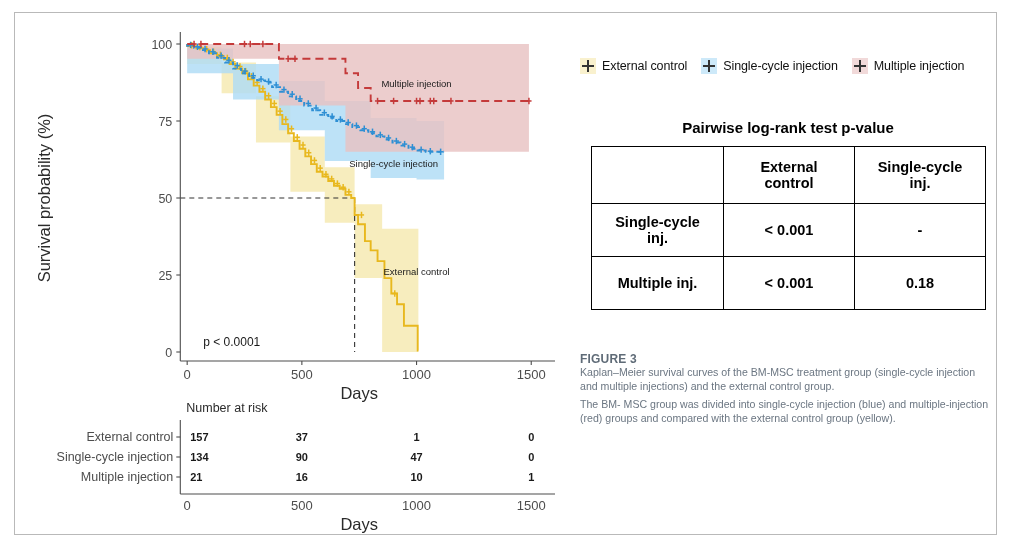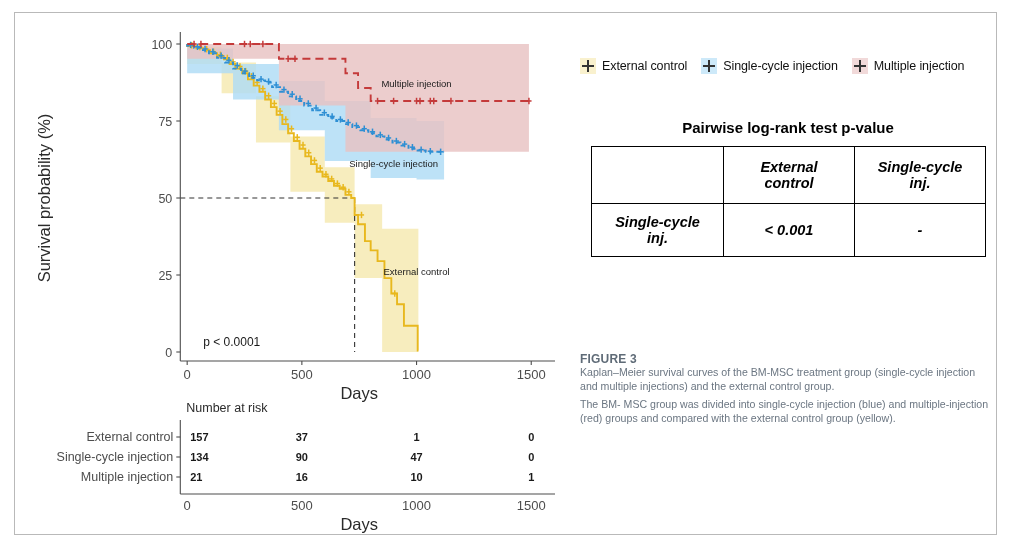--- a/index.html
+++ b/index.html
@@ -106,21 +106,20 @@
   table.pvalue-table td {
     border: 1px solid #000;
     text-align: center;
     vertical-align: middle;
     font-size: 14.5px;
     font-weight: bold;
     color: #000;
     padding: 0;
     height: 52px;
     line-height: 1.12;
-    font-style: italic;
   }
   table.pvalue-table td.corner { border-color: #000; }
   table.pvalue-table tr.head td { height: 56px; }
   table.pvalue-table col.c0 { width: 132px; }
   table.pvalue-table col.c1 { width: 131px; }
   table.pvalue-table col.c2 { width: 131px; }
 
   .fig-number {
     position: absolute;
     left: 7px;
@@ -407,20 +406,25 @@
         <tr class="head">
           <td class="corner"></td>
           <td><span id="pvh0">External<br>control</span></td>
           <td><span id="pvh1">Single-cycle<br>inj.</span></td>
         </tr>
         <tr>
           <td><span id="pvr0">Single-cycle<br>inj.</span></td>
           <td>&lt; 0.001</td>
           <td>-</td>
         </tr>
+        <tr>
+          <td>Multiple inj.</td>
+          <td>&lt; 0.001</td>
+          <td>0.18</td>
+        </tr>
       </tbody>
     </table>
 
     <div class="fig-number">FIGURE 3</div>
     <div class="fig-caption">
       <p>Kaplan–Meier survival curves of the BM-MSC treatment group (single-cycle injection and multiple injections) and the external control group.</p>
       <p>The BM- MSC group was divided into single-cycle injection (blue) and multiple-injection (red) groups and compared with the external control group (yellow).</p>
     </div>
   </div>
 </div>

